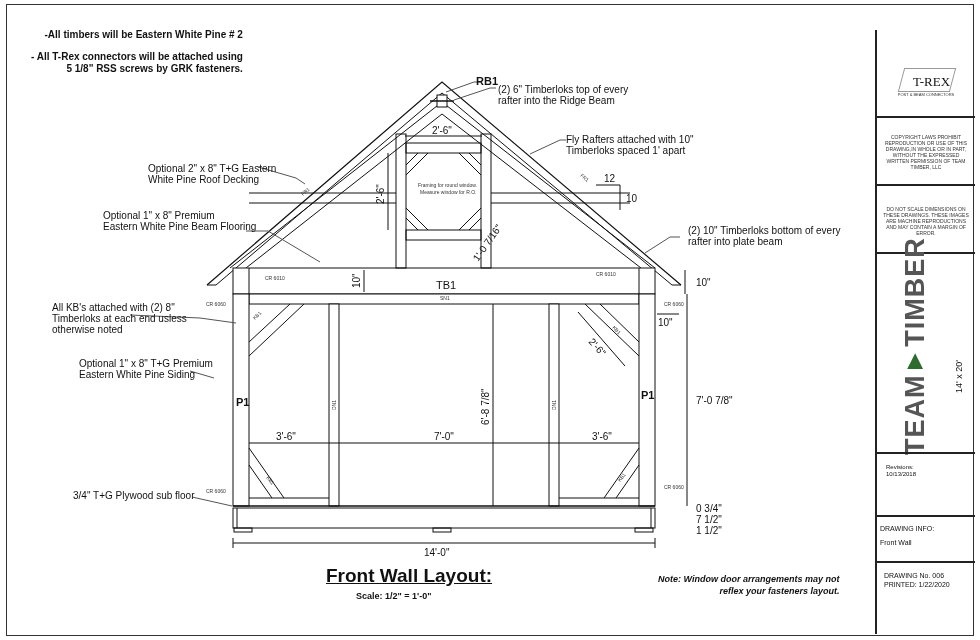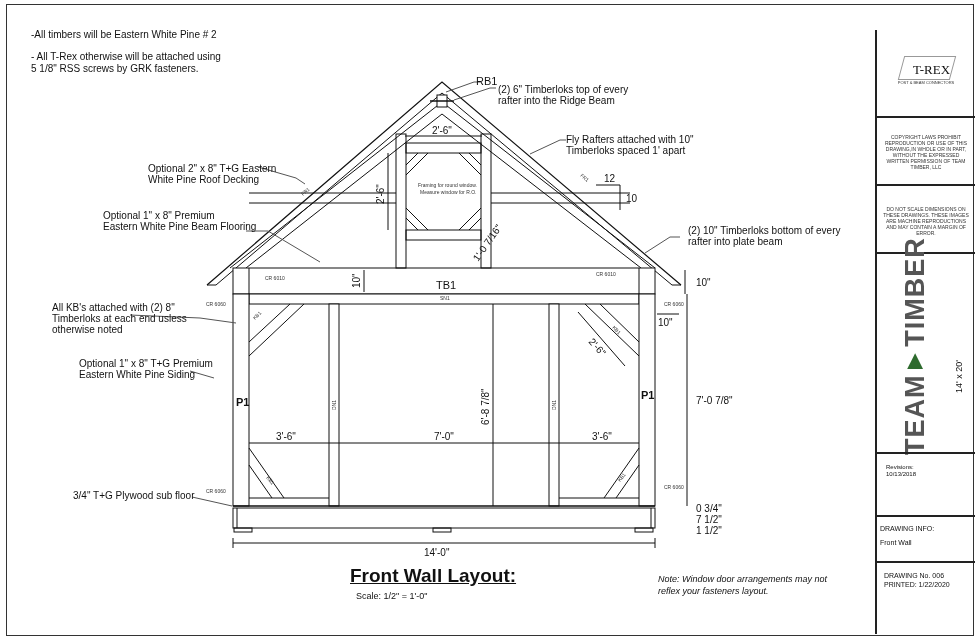--- a/index.html
+++ b/index.html
@@ -1,35 +1,35 @@
 <!DOCTYPE html>
 <html><head>
 <meta charset="utf-8">
 <style>
   html,body{margin:0;padding:0;background:#fff;}
   body{width:980px;height:640px;position:relative;overflow:hidden;font-family:"Liberation Sans",sans-serif;color:#111;}
   .sheet{position:absolute;left:6px;top:4px;width:968px;height:632px;border:1px solid #333;box-sizing:border-box;}
   .abs{position:absolute;}
-  .note{font-size:10px;font-weight:normal;line-height:12px;}
+  .note{font-size:10px;font-weight:bold;line-height:12px;text-align:right;}
   .lbl{font-size:9px;line-height:11px;}
   svg text{font-family:"Liberation Sans",sans-serif;}
   .tb{position:absolute;left:875px;top:30px;width:98px;height:604px;border-left:2px solid #222;}
   .tb .cell{position:absolute;left:0;width:98px;border-top:2px solid #222;box-sizing:border-box;}
   .small{font-size:5px;line-height:6px;text-align:center;color:#333;}
   .title{font-size:19px;font-weight:bold;text-decoration:underline;}
 </style>
 </head>
 <body>
 
 <div class="sheet"></div>
 
 <div class="abs note" style="left:31px;top:29px;">
   <div>-All timbers will be Eastern White Pine # 2</div>
   <div style="height:10px"></div>
-  <div>- All T-Rex otherwise will be attached using</div>
+  <div>- All T-Rex connectors will be attached using</div>
   <div>5 1/8" RSS screws by GRK fasteners.</div>
 </div>
 
 <svg class="abs" style="left:0;top:0" width="870" height="640" stroke="#111" fill="none" stroke-width="1">
 
   <polyline points="207,285 442,82 681,285" stroke-width="1.2"></polyline>
   <polyline points="207,285 216,285 442,93 672,285 681,285"></polyline>
   <polyline points="230,268 442,102 655,268"></polyline>
   <polyline points="246,268 442,114 641,268"></polyline>
 
@@ -175,29 +175,29 @@
   <div>All KB's attached with (2) 8"</div>
   <div>Timberloks at each end usless</div>
   <div>otherwise noted</div>
 </div>
 <div class="abs lbl" style="left:79px;top:358px;font-size:10px;">
   <div>Optional 1" x 8" T+G Premium</div>
   <div>Eastern White Pine Siding</div>
 </div>
 <div class="abs lbl" style="left:73px;top:490px;font-size:10px;">3/4" T+G Plywood sub floor</div>
 
-<div class="abs title" style="left:350px;top:565px;text-align:right;">Front Wall Layout:</div>
+<div class="abs title" style="left:326px;top:565px;text-align:right;">Front Wall Layout:</div>
 <div class="abs note" style="left:356px;top:590px;font-size:9px;">Scale: 1/2" = 1'-0"</div>
 <div class="abs note" style="left:658px;top:573px;font-size:9px;font-style:italic;">
   <div>Note: Window door arrangements may not</div>
   <div>reflex your fasteners layout.</div>
 </div>
 
 <div class="tb">
-  <div class="cell" style="top:4px;height:86px;border-top:none;padding-left:37px;">
+  <div class="cell" style="top:16px;height:86px;border-top:none;padding-left:37px;">
     <div style="position:absolute;left:24px;top:22px;width:50px;height:22px;border:1px solid #999;transform:skewX(-15deg);"></div>
     <div style="position:absolute;left:36px;top:28px;font-family:'Liberation Serif',serif;font-size:13px;">T-REX</div>
     <div class="small" style="position:absolute;left:10px;top:46px;width:78px;font-size:4px;">POST &amp; BEAM CONNECTORS</div>
   </div>
   <div class="cell" style="top:86px;height:68px;">
     <div class="small" style="padding:16px 6px 0 6px;">COPYRIGHT LAWS PROHIBIT REPRODUCTION OR USE OF THIS DRAWING,IN WHOLE OR IN PART, WITHOUT THE EXPRESSED WRITTEN PERMISSION OF TEAM TIMBER, LLC</div>
   </div>
   <div class="cell" style="top:154px;height:68px;">
     <div class="small" style="padding:20px 6px 0 6px;">DO NOT SCALE DIMENSIONS ON THESE DRAWINGS. THESE IMAGES ARE MACHINE REPRODUCTIONS AND MAY CONTAIN A MARGIN OF ERROR.</div>
   </div>

